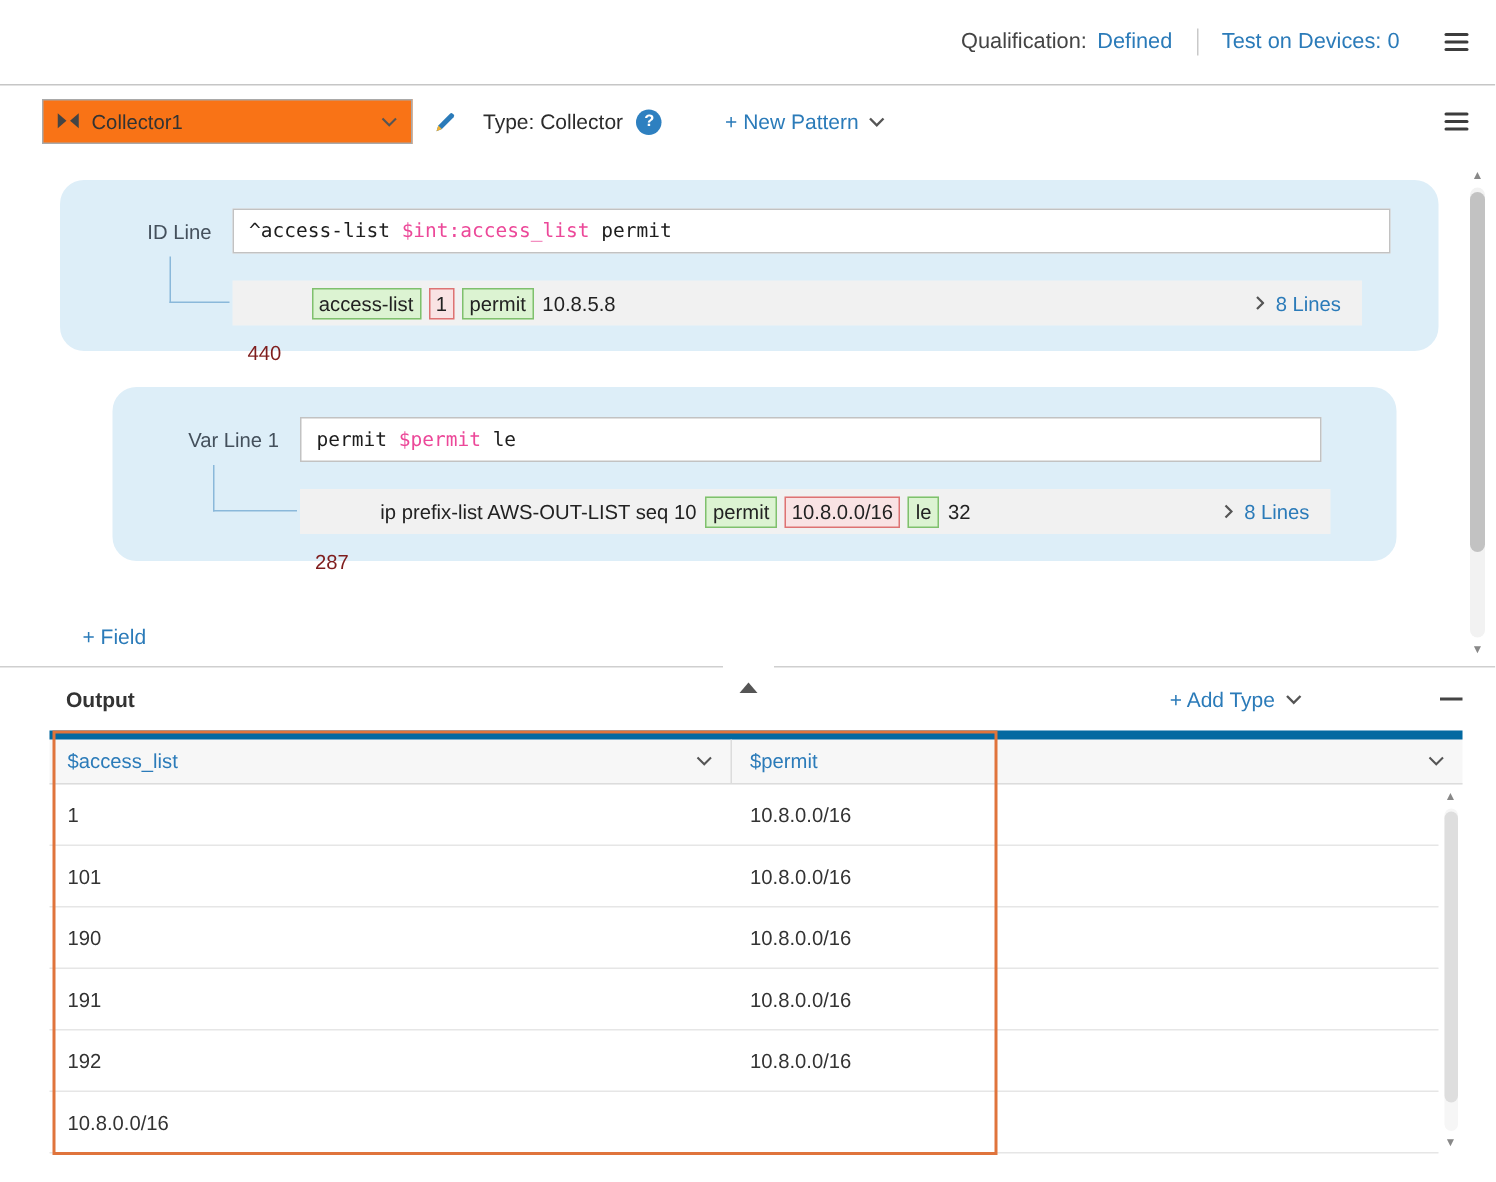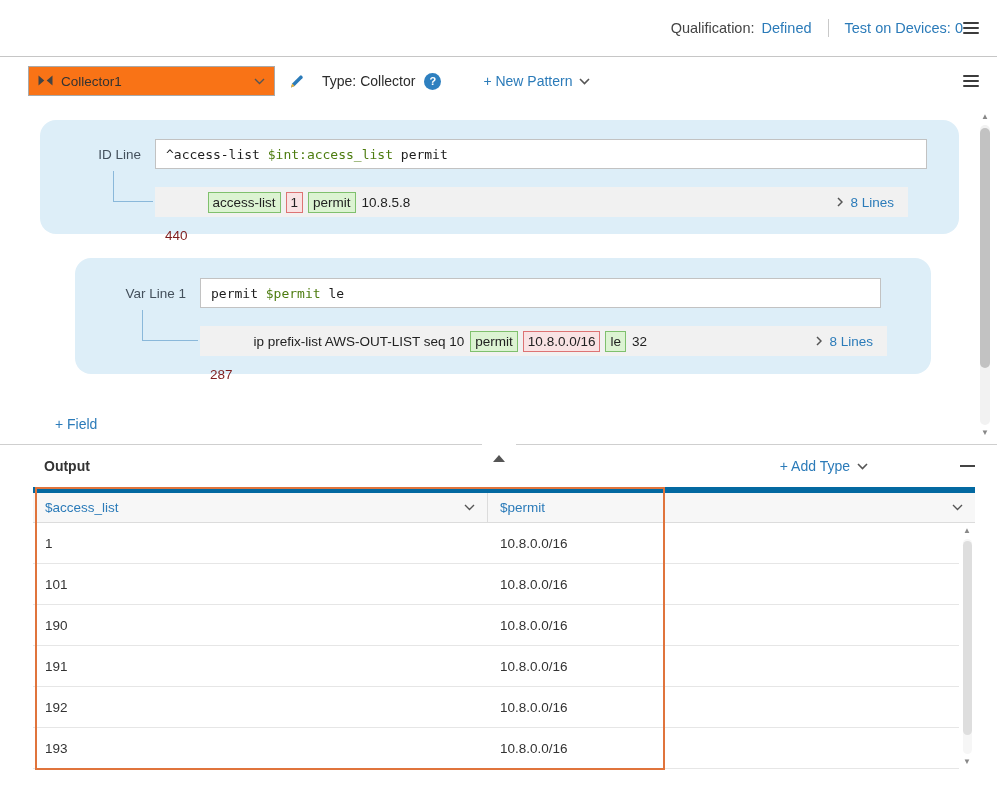--- a/index.html
+++ b/index.html
@@ -11,21 +11,21 @@
   
   .topbar {
     position:absolute; top:0; left:0; right:0; height:57px;
     border-bottom:1px solid #c6c6c6;
     display:flex; align-items:center; justify-content:flex-end;
     padding-right:18px; font-size:14.5px;
   }
   .qual-label { color:#444; }
   .qual-value { color:#2b7bb9; margin-left:7px; cursor:pointer; }
   .tb-divider { width:1px; height:18px; background:#c9c9c9; margin:0 16px; }
-  .test-devices { color:#2b7bb9; cursor:pointer; }
+  .test-devices { color:#2b7bb9; margin-right:30px; cursor:pointer; }
   .burger { width:16px; cursor:pointer; }
   .burger i { display:block; height:2px; background:#3c3c3c; margin:3px 0; border-radius:1px; }
   
   .toolbar {
     position:absolute; top:58px; left:0; right:0; height:46px;
     display:flex; align-items:center; padding:0 18px 0 28px; font-size:14px;
   }
   .dropdown {
     width:247px; height:30px; border:1px solid #a9a9a9; background:#f97316;
     display:flex; align-items:center; gap:8px; padding:0 9px; cursor:pointer;
@@ -48,21 +48,21 @@
   .varbox { top:154px; left:75px; right:66px; padding:20px 24px 18px 16px; }
   .line-row { display:flex; align-items:center; }
   .line-label { padding-right:14px; text-align:right; font-size:13.5px; color:#44505c; white-space:nowrap; }
   .idbox .line-label  { width:99px; }
   .varbox .line-label { width:109px; }
   .line-input {
     flex:1; height:30px; background:#fff; border:1px solid #c2c2c2;
     display:flex; align-items:center; padding:0 10px;
     font-family:"DejaVu Sans Mono", monospace; font-size:13px; color:#1d1d1d; white-space:pre;
   }
-  .line-input .var { color:#4d7c0f; }
+  .line-input .var { color:#ec4899; }
   .line-menu { width:26px; display:flex; justify-content:center; cursor:pointer; }
   .sample-row { position:relative; margin-top:18px; display:flex; }
   .idbox  .sample-row { margin-left:99px;  margin-right:45px; }
   .varbox .sample-row { margin-left:109px; margin-right:20px; }
   .connector { position:absolute; border-left:1px solid #8ab8da; border-bottom:1px solid #8ab8da; top:-16px; height:31px; }
   .idbox  .connector { left:-42px; width:40px; }
   .varbox .connector { left:-58px; width:56px; }
   .sample-bar { flex:1; display:flex; align-items:stretch; background:#f1f1f1; height:30px; }
   .line-no { background:#d3d3d3; display:flex; align-items:center; padding:0 10px; font-size:13.5px; color:#7f1d1d;margin-top:48px; }
   .tokens { flex:1; display:flex; align-items:center; padding:0 10px; gap:5px; font-size:13.5px; color:#222; white-space:nowrap; }
@@ -301,21 +301,20 @@
           </div>
           <div class="trow">
             <div class="cell cell1">191</div>
             <div class="cell cell2">10.8.0.0/16</div>
           </div>
           <div class="trow">
             <div class="cell cell1">192</div>
             <div class="cell cell2">10.8.0.0/16</div>
           </div>
           <div class="trow">
-            <div class="cell cell1">193</div>
             <div class="cell cell2">10.8.0.0/16</div>
           </div>
         </div>
       <div class="vscroll2">
         <span class="scroll-arrow">▲</span>
         <span class="track">
           <span class="thumb"></span>
         </span>
         <span class="scroll-arrow">▼</span>
       </div>

